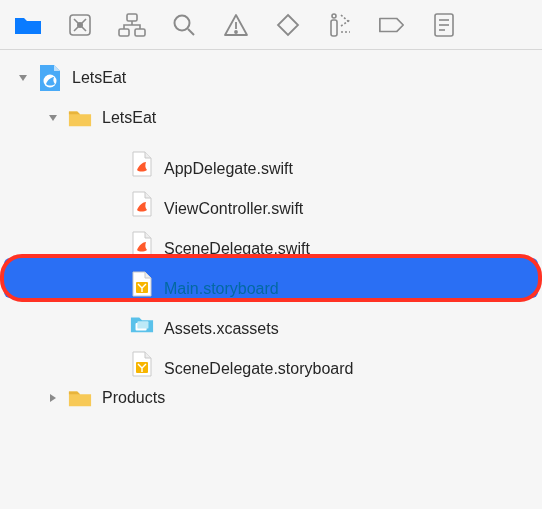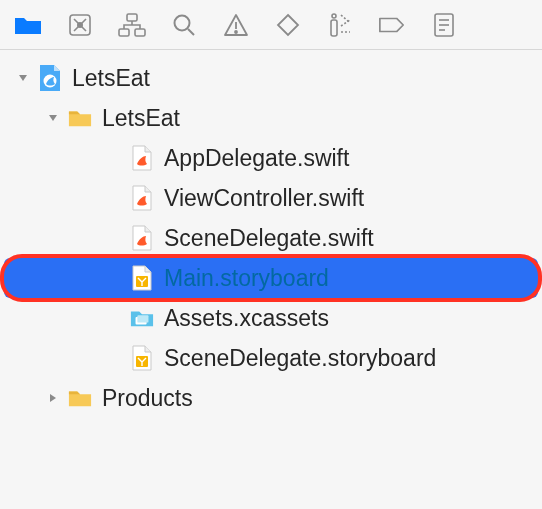--- a/index.html
+++ b/index.html
@@ -25,32 +25,32 @@
   }
   .tree { padding-top: 8px; }
   .row {
     display: flex;
     align-items: center;
     height: 40px;
     position: relative;
   }
   .row.lvl0 { padding-left: 16px; }
   .row.lvl1 { padding-left: 46px; }
-  .row.lvl2 { padding-left: 108px; }
+  .row.lvl2 { padding-left: 108px; align-items: flex-end; }
   .disc {
     width: 14px; height: 14px; margin-right: 8px;
     display: flex; align-items: center; justify-content: center;
     cursor: pointer;
   }
   .disc.none { width: 14px; margin-right:8px; visibility:hidden; }
   .icon {
     width: 24px; height: 28px; margin-right: 10px;
     display: inline-flex; align-items:center; justify-content:center;
   }
-  .label { font-size: 23px; color: #262626; }
+  .label { font-size: 16px; color: #262626; }
   .row.selected .label { color: #0369a1; }
   .sel-bg {
     position: absolute; left: 4px; right: 4px; top: 0; bottom: 0;
     background: #2a6ff4;
     border-radius: 6px;
     z-index: -1;
   }
   .sel-ring {
     position: absolute; left: 0; right: 0; top: -4px; bottom: -4px;
     border: 4px solid #ff3224;

